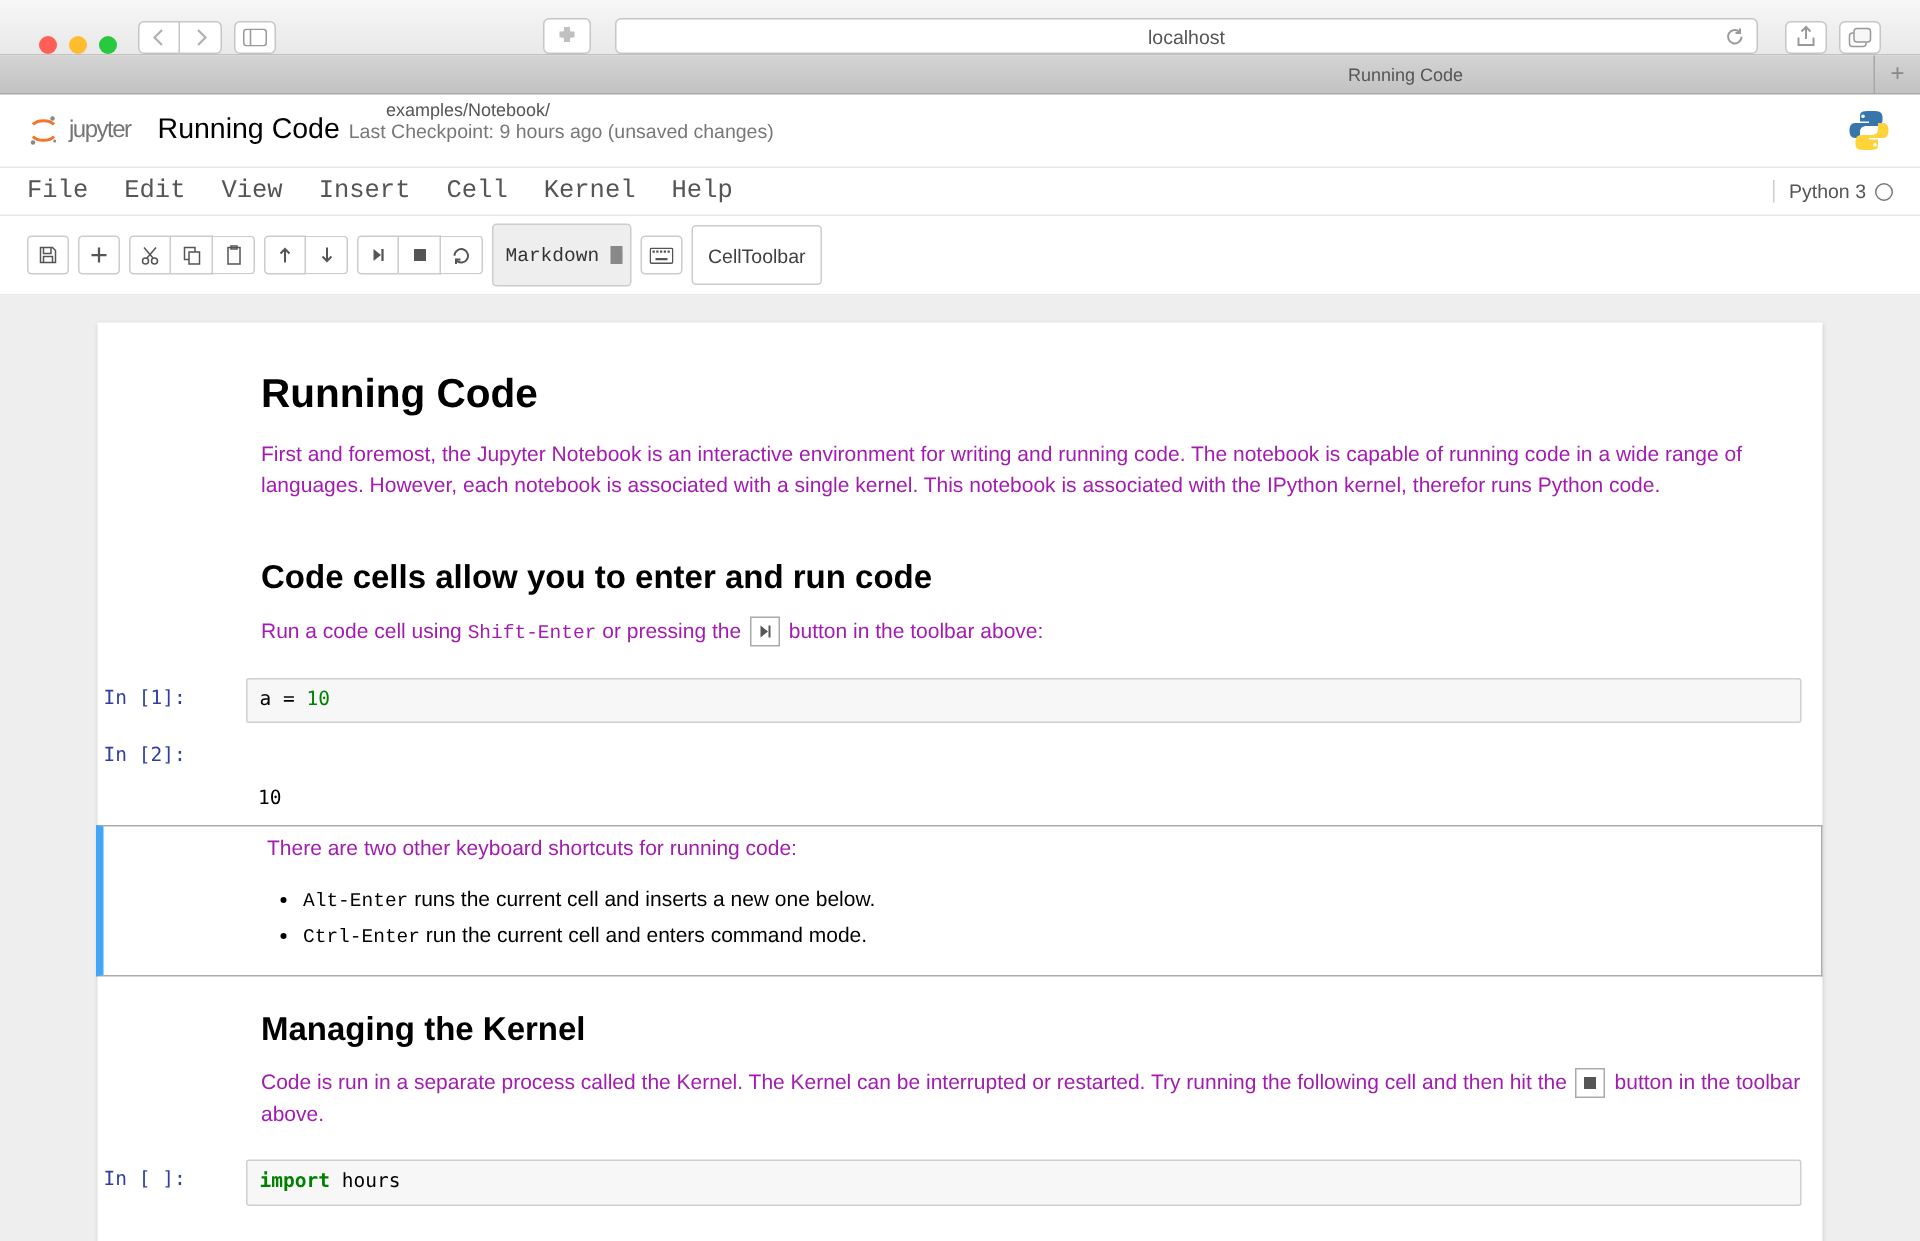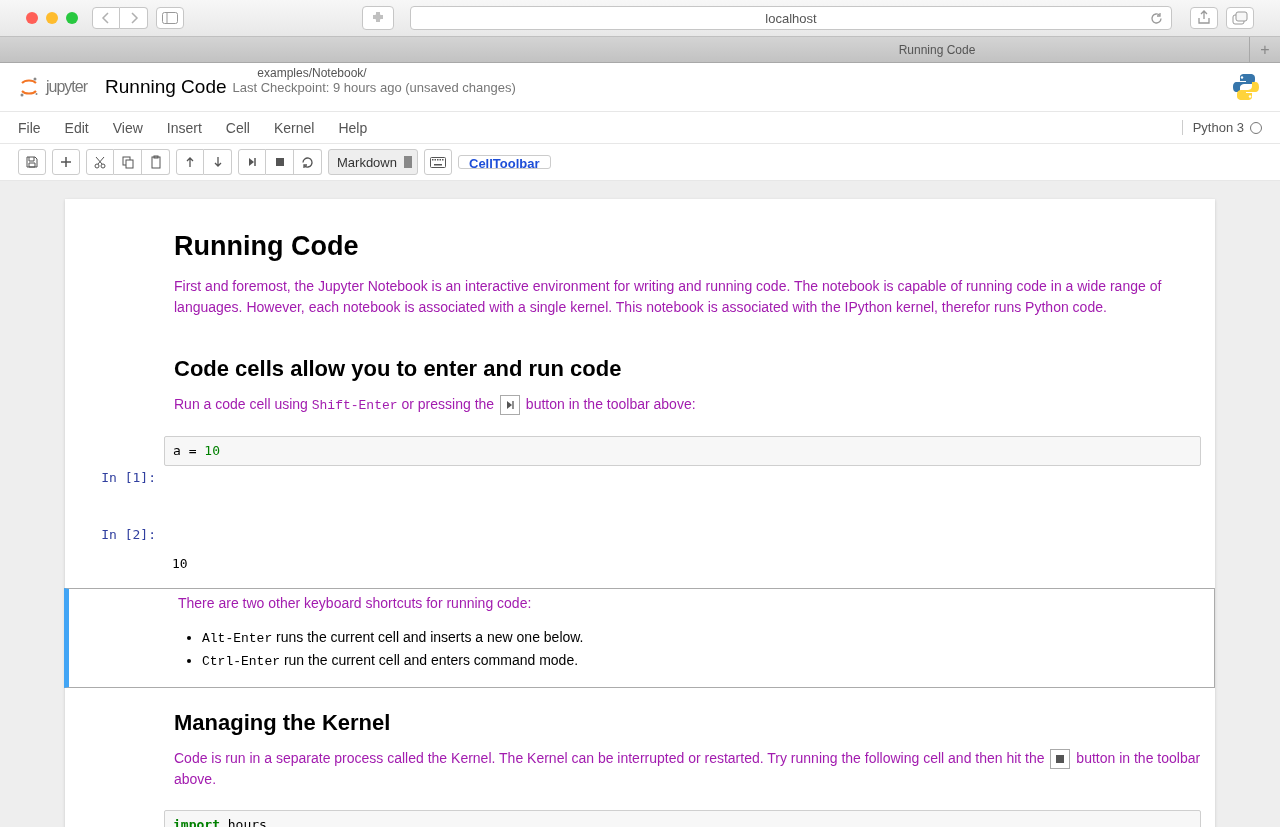--- a/index.html
+++ b/index.html
@@ -1,19 +1,19 @@
 <!DOCTYPE html>
 <html><head>
 <meta charset="utf-8">
 <style>
 * { margin: 0; padding: 0; box-sizing: border-box; }
 body { font-family: "Helvetica Neue", Helvetica, Arial, sans-serif; font-size: 14px; color: #000; background: #fff; overflow: hidden; }
 
 
-.browser-chrome { background: linear-gradient(#f7f7f7, #e8e8e8); border-bottom: 1px solid #c0c0c0; height: 37px; display: flex; align-items: center; padding: 0 26px; gap: 8px; }
+.browser-chrome { background: linear-gradient(#f7f7f7, #e8e8e8); border-bottom: 1px solid #c0c0c0; height: 37px; display: flex; align-items: flex-end; padding: 0 26px; gap: 8px; }
 .traffic-lights { display: flex; gap: 8px; margin-right: 6px; }
 .tl { width: 12px; height: 12px; border-radius: 50%; }
 .tl-red { background: #ff5f57; }
 .tl-yellow { background: #febc2e; }
 .tl-green { background: #28c840; }
 .nav-btns { display: flex; gap: 0; }
 .nav-btn { width: 28px; height: 22px; border: 1px solid #c6c6c6; background: #fff; border-radius: 4px; display: flex; align-items: center; justify-content: center; color: #888; font-size: 14px; }
 .nav-btn:first-child { border-top-right-radius:0; border-bottom-right-radius:0; }
 .nav-btn:last-child { border-top-left-radius:0; border-bottom-left-radius:0; border-left:none; }
 .sidebar-btn { width: 28px; height: 22px; border: 1px solid #c6c6c6; background: #fff; border-radius: 4px; display: flex; align-items: center; justify-content: center; }
@@ -35,46 +35,46 @@
 .logo-circle { width: 22px; height: 22px; position: relative; }
 .logo-circle svg { width: 100%; height: 100%; }
 .logo-text { font-size: 16px; color: #757575; font-weight: 400; letter-spacing: -1px; }
 .nb-name { font-size: 19px; color: #000; margin-left: 18px; }
 .checkpoint { font-size: 13px; color: #777; margin-left: 6px; }
 .py-logo { margin-left: auto; }
 .py-logo svg { width: 32px; height: 32px; }
 
 
 .menu-bar { display: flex; align-items: center; padding: 0 18px; height: 32px; border-bottom: 1px solid #e7e7e7; }
-.menu-item { padding: 0 12px; color: #555; font-size: 14px; cursor: default; }
+.menu-item { padding: 0 12px; color: #555; font-size: 17px; cursor: default; font-family: Liberation Mono, monospace; }
 .menu-item:first-child { padding-left: 0; }
 .kernel-indicator { margin-left: auto; display: flex; align-items: center; gap: 6px; color: #555; font-size: 13px; border-left: 1px solid #ccc; padding-left: 10px; }
 .kernel-circle { width: 12px; height: 12px; border: 1.5px solid #777; border-radius: 50%; }
 
 
 .toolbar { display: flex; align-items: center; padding: 5px 18px; gap: 6px; border-bottom: 1px solid #e7e7e7; background: #fff; }
 .tb-group { display: flex; }
 .tb-btn { width: 28px; height: 26px; border: 1px solid #ccc; background: #fff; display: flex; align-items: center; justify-content: center; font-size: 13px; color: #555; }
 .tb-group .tb-btn:not(:first-child) { border-left: none; }
 .tb-group .tb-btn:first-child { border-radius: 3px 0 0 3px; }
 .tb-group .tb-btn:last-child { border-radius: 0 3px 3px 0; }
 .tb-group .tb-btn:only-child { border-radius: 3px; }
-.cell-type-select { height: 26px; border: 1px solid #ccc; background: #eee; border-radius: 3px; padding: 0 20px 0 8px; font-size: 13px; color: #333; appearance: none; position: relative; }
+.cell-type-select { height: 42px; border: 1px solid #ccc; background: #eee; border-radius: 3px; padding: 0 20px 0 8px; font-size: 13px; color: #333; appearance: none; position: relative; font-family: Liberation Mono, monospace; }
 .select-wrap { position: relative; }
 .select-wrap::after { content: ""; position: absolute; right: 6px; top: 50%; transform: translateY(-50%); pointer-events: none; width: 8px; height: 12px; background: linear-gradient(#888,#888); -webkit-mask: none; }
 .select-arrows { position: absolute; right: 6px; top: 50%; transform: translateY(-50%); font-size: 9px; color: #666; pointer-events: none; line-height: 6px; }
-.cell-toolbar-btn { height: 14px; border: 1px solid #ccc; background: #fff; border-radius: 3px; padding: 0 10px; font-size: 13px; color: #1d4ed8; font-weight: bold; }
+.cell-toolbar-btn { height: 40px; border: 1px solid #ccc; background: #fff; border-radius: 3px; padding: 0 10px; font-size: 13px; color: #404040; }
 
 
 .notebook-bg { background: #eee; height: calc(827px - 37px - 26px); overflow-y: auto; padding: 18px 0; }
 .notebook-container { background: #fff; width: 1150px; margin: 0 auto; box-shadow: 0 1px 3px rgba(0,0,0,0.15); padding: 18px 0; min-height: 700px; }
 
 .cell { display: flex; padding: 4px 14px 4px 4px; }
 .cell.selected { border: 1px solid #ababab; border-left: 5px solid #42a5f5; margin-left: -1px; }
-.prompt { width: 95px; text-align: right; font-family: Menlo, Monaco, monospace; font-size: 13px; color: #303F9F; padding: 6px 8px 0 0; flex-shrink: 0; margin-top: 28px; }
+.prompt { width: 95px; text-align: left; font-family: Menlo, Monaco, monospace; font-size: 13px; color: #303F9F; padding: 6px 8px 0 0; flex-shrink: 0; }
 .prompt.input-prompt { color: #303F9F; }
 .cell-body { flex: 1; }
 
 .markdown-rendered h1 { font-size: 27px; font-weight: 700; margin: 10px 0 14px; }
 .markdown-rendered h2 { font-size: 22px; font-weight: 700; margin: 18px 0 12px; }
 .markdown-rendered p { font-size: 14px; line-height: 1.5; color: #a21caf; margin: 0 0 12px; }
 .markdown-rendered ul { margin: 6px 0 10px 24px; }
 .markdown-rendered li { font-size: 14px; line-height: 1.6; }
 .markdown-rendered code { font-family: Liberation Mono, monospace; font-size: 13px; }
 

